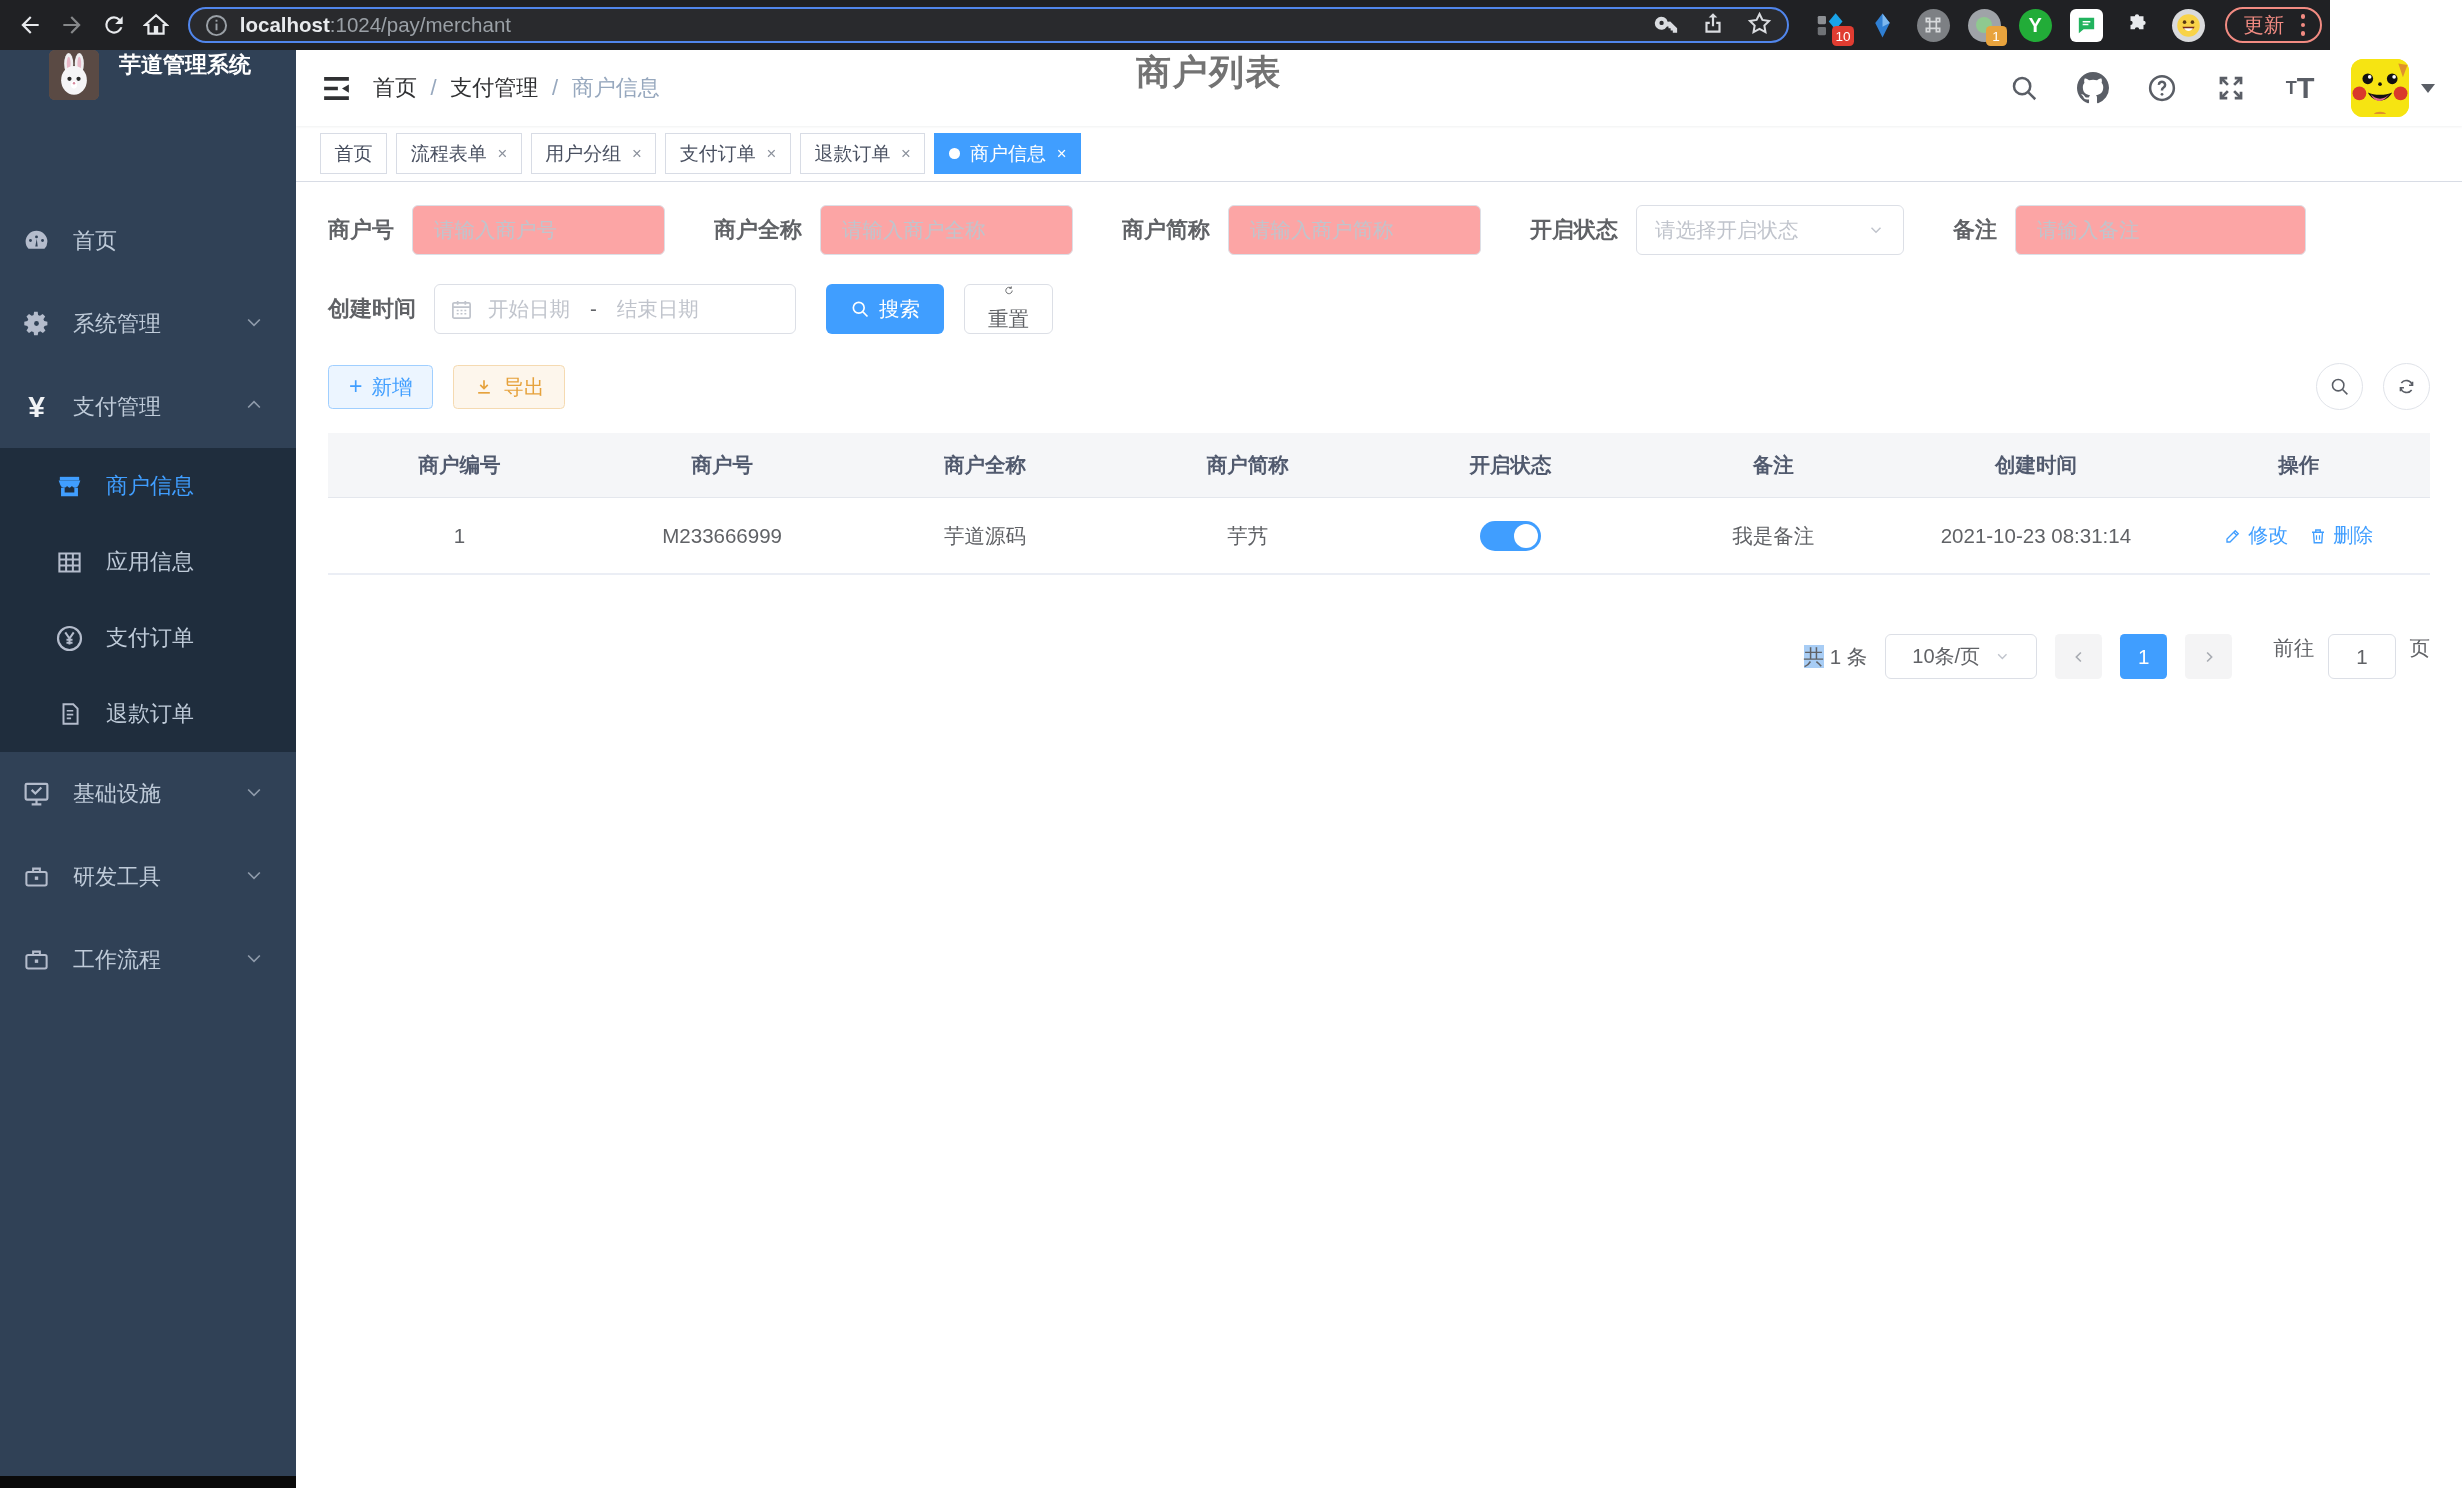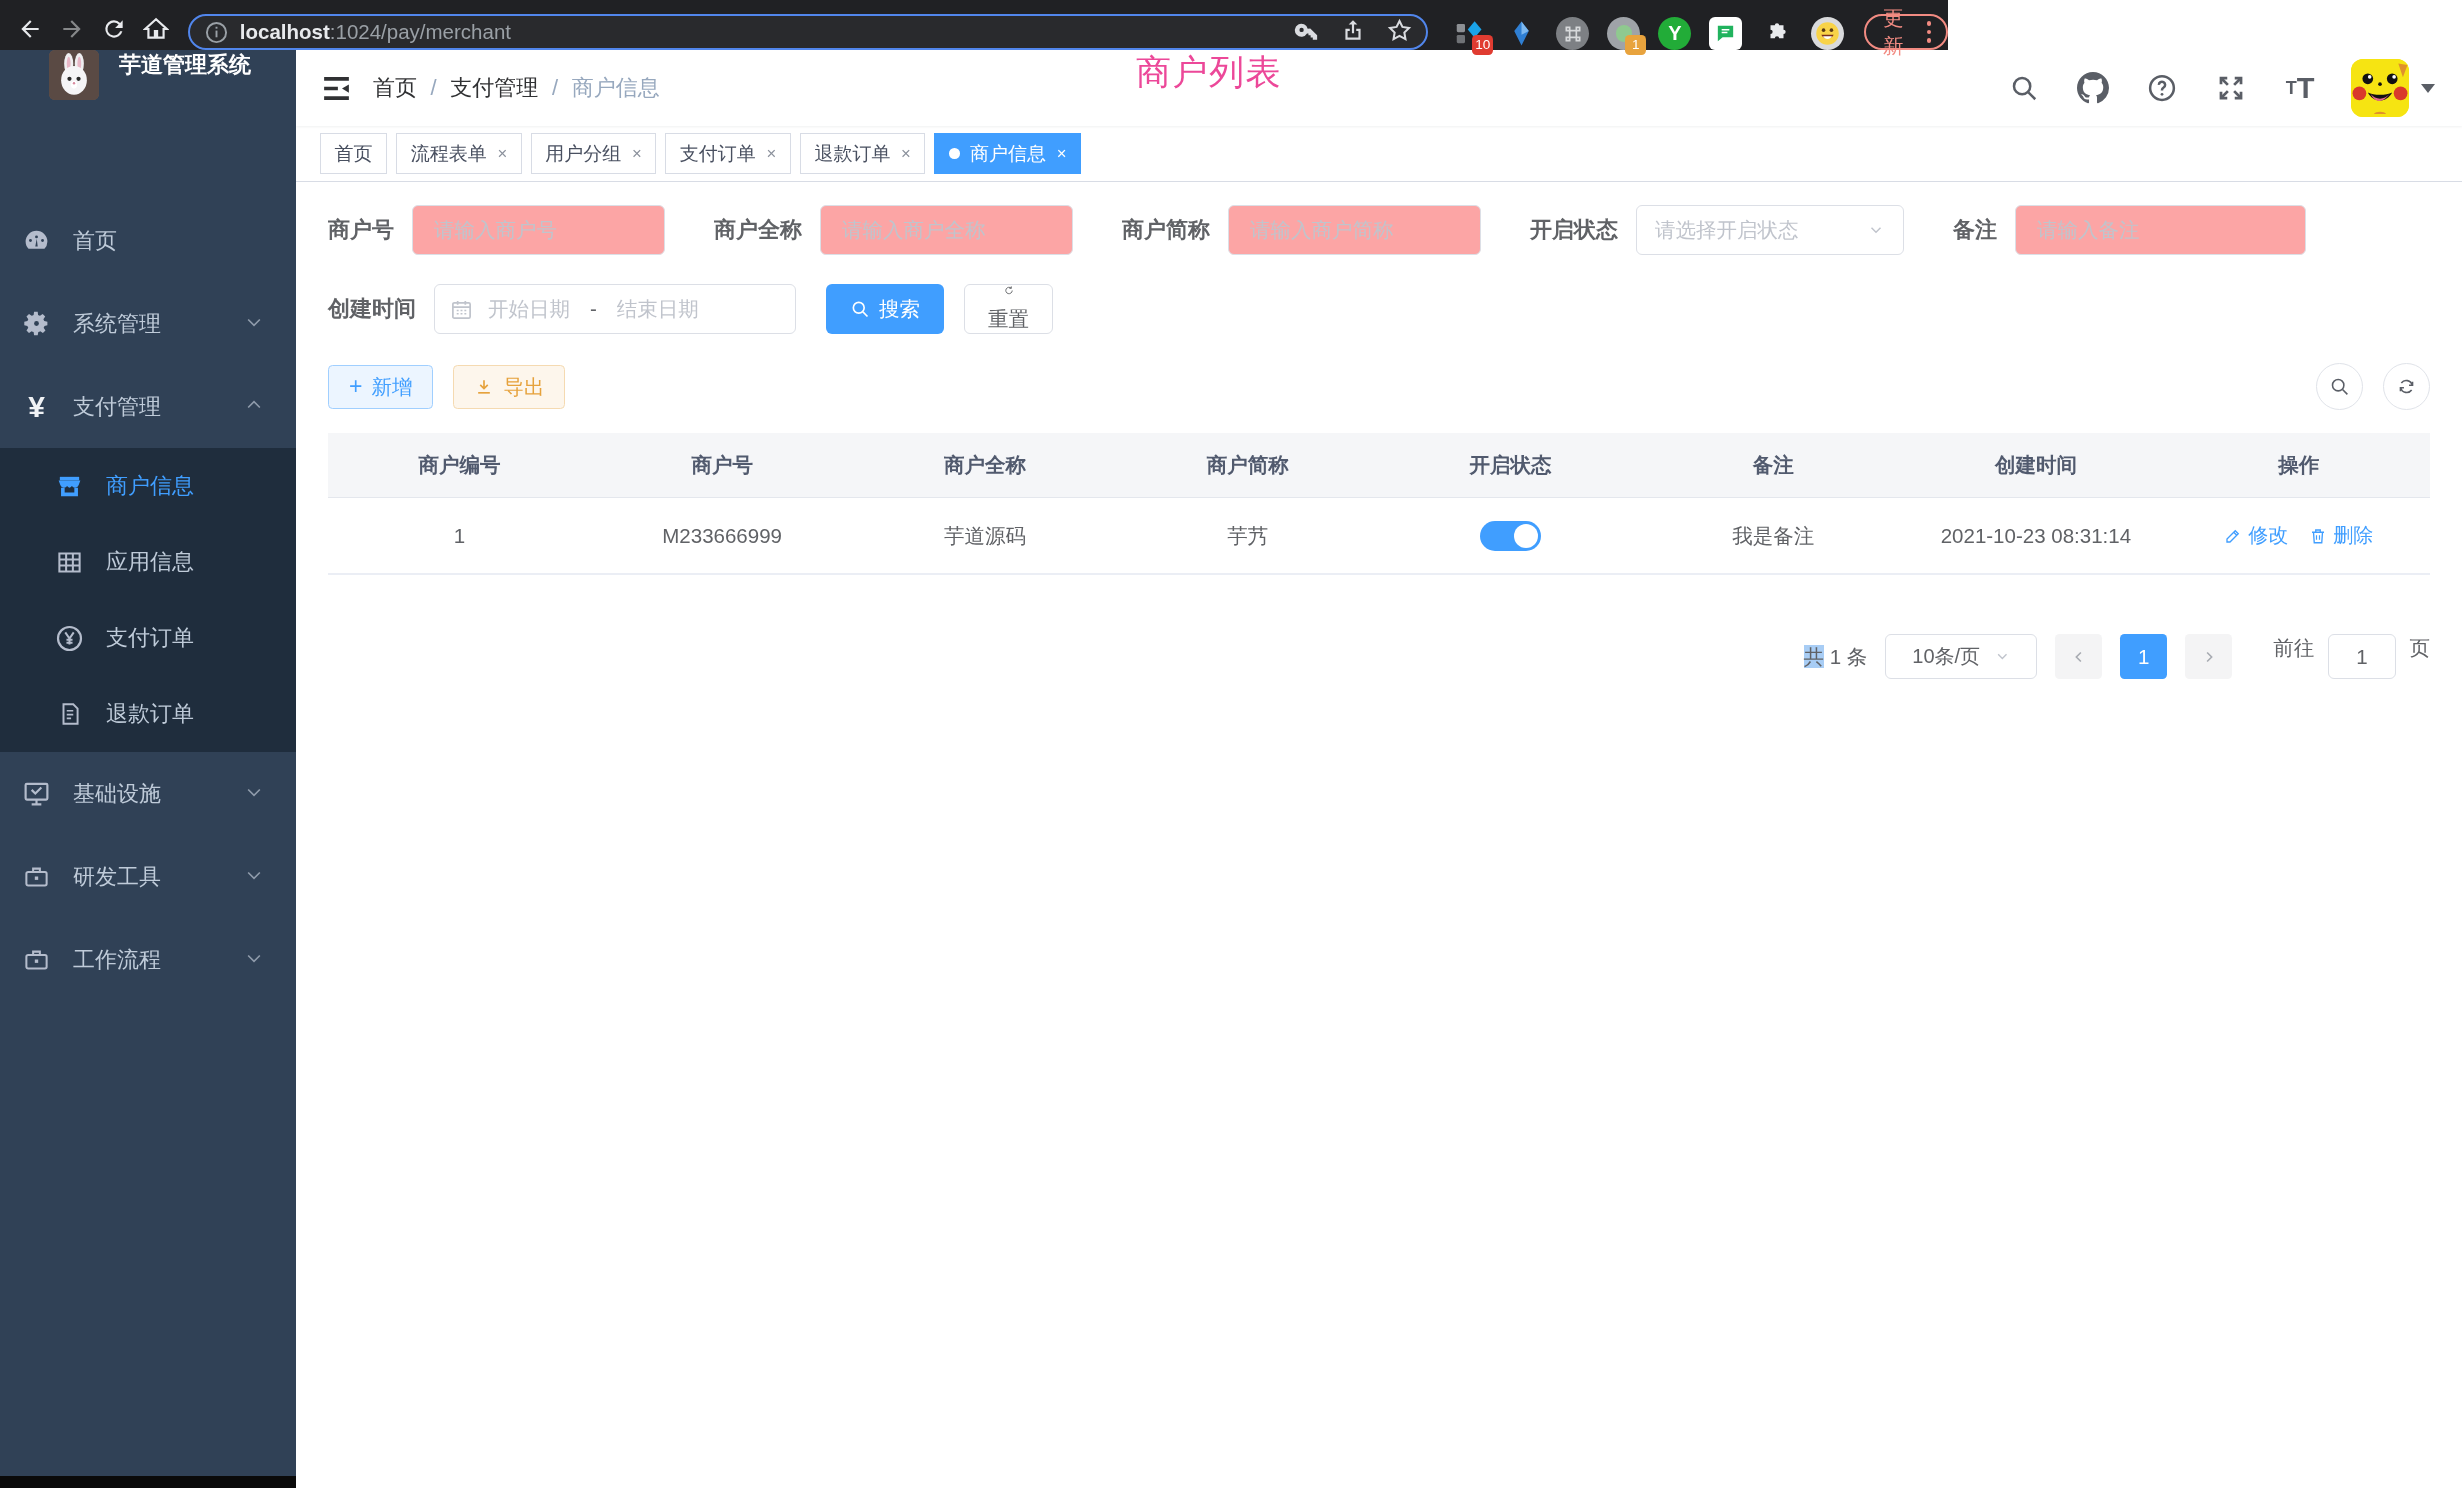--- a/index.html
+++ b/index.html
@@ -1,21 +1,21 @@
 <!DOCTYPE html>
 <html style="font-size:12px"><head>
 <meta charset="utf-8">
 <style>
   * { margin:0; padding:0; box-sizing:border-box; }
   html,body { width:2462px; height:1489px; overflow:hidden;
     font-family:"Liberation Sans","DejaVu Sans",sans-serif; background:#fff; }
 
   
-  .browser-bar { position:absolute; left:0; top:0; width:1948px; height:50px;
-    background:#202124; display:flex; align-items:flex-end; z-index:50; }
+  .browser-bar { position:absolute; left:0; top:0; width:2330px; height:50px;
+    background:#202124; display:flex; align-items:center; z-index:50; }
   .bnav { width:42px; height:42px; display:flex; align-items:center; justify-content:center; flex:0 0 auto; }
   .bnav svg { display:block; }
   .url-pill { margin-left:10.6px; width:1601px; height:36px; background:#292a2d;
     border:2.3px solid #5186ec; border-radius:20px; display:flex; align-items:center; padding:0 13.6px; }
   .url-pill .info-wrap { width:26px; height:26px; border-radius:50%; display:flex; align-items:center; justify-content:center; }
   .url-text { margin-left:10.6px; font-size:20.5px; flex:1 1 auto; white-space:nowrap; overflow:hidden; }
   .url-host { color:#e8eaed; font-weight:700; }
   .url-rest { color:#9aa0a6; }
   .pill-icons { display:flex; align-items:center; gap:20px; margin-left:auto; }
   .ext-strip { display:flex; align-items:center; gap:18px; margin-left:26px; }
@@ -123,22 +123,22 @@
     align-items:center; justify-content:center; gap:13.6px; color:#606266; font-size:20px; cursor:pointer; }
   .pg-btn { width:47px; height:45px; border-radius:4.5px; background:#f4f4f5; display:flex; align-items:center;
     justify-content:center; color:#a8abb2; cursor:pointer; }
   .pg-page { width:47px; height:45px; border-radius:4.5px; background:#409eff; color:#fff; font-size:20.5px;
     display:flex; align-items:center; justify-content:center; cursor:pointer; }
   .pg-goto { display:flex; align-items:flex-start; gap:13.6px; font-size:20.5px; color:#606266; margin-left:23px; }
   .pg-goto input { width:68px; height:45px; border:0.8px solid #dcdfe6; border-radius:6px; text-align:center;
     font-size:20.5px; color:#606266; outline:none; font-family:inherit; }
 
   
-  .annotation { position:absolute; left:1136px; top:49px; z-index:60; font-size:35px; font-weight:400;
-    color:#ec4899; letter-spacing:1.5px; white-space:nowrap; }
+  .annotation { position:absolute; left:1136px; top:49px; z-index:60; font-size:35px; font-weight:700;
+    color:#737373; letter-spacing:1.5px; white-space:nowrap; }
 </style>
 </head>
 <body>
 
 <div class="browser-bar">
   <div class="bnav" style="margin-left:9px;">
     <svg width="26" height="26" viewBox="0 0 24 24">
         <path d="M20 11H7.8l5.6-5.6L12 4l-8 8 8 8 1.4-1.4L7.8 13H20z" fill="#e8eaed"></path>
       </svg>
   </div>

